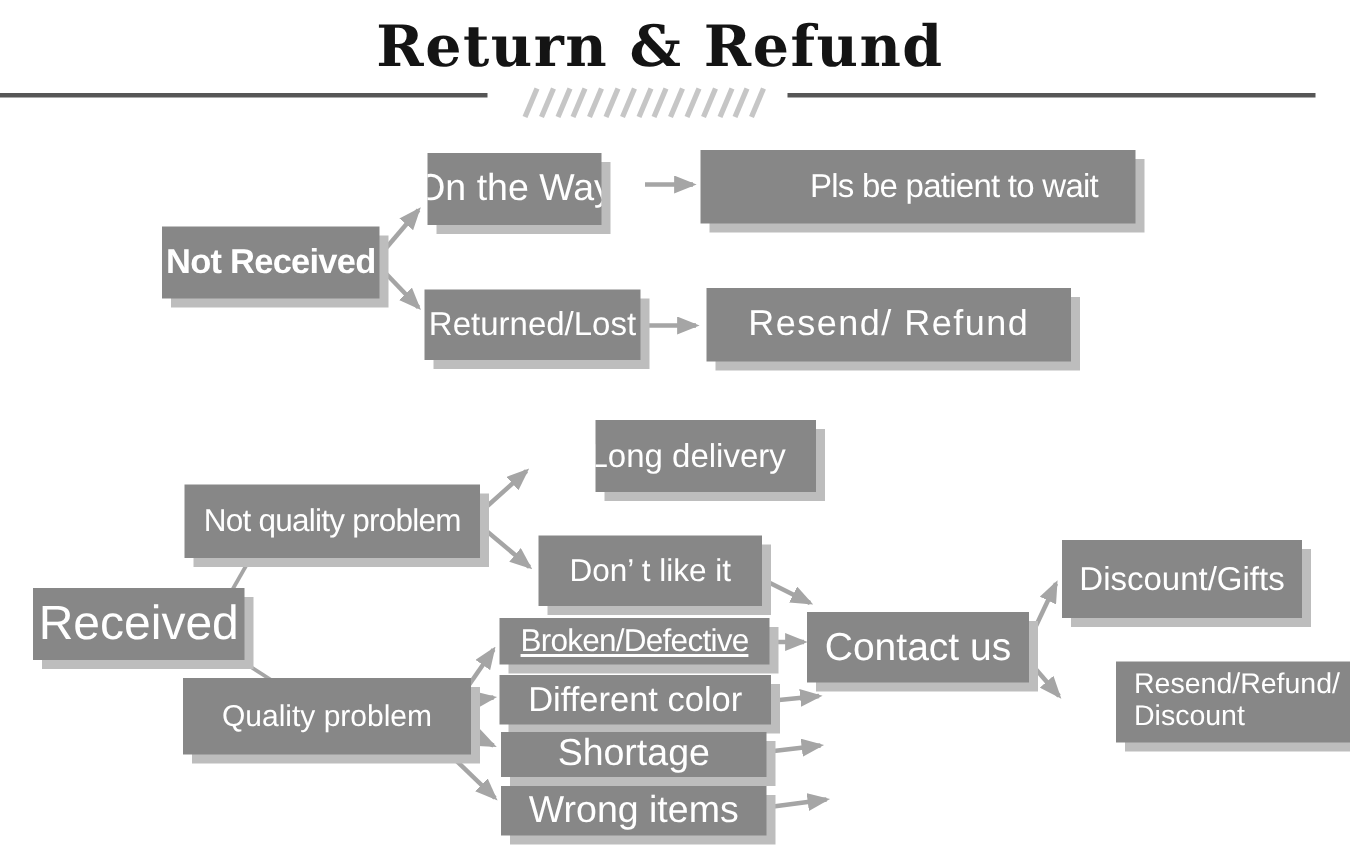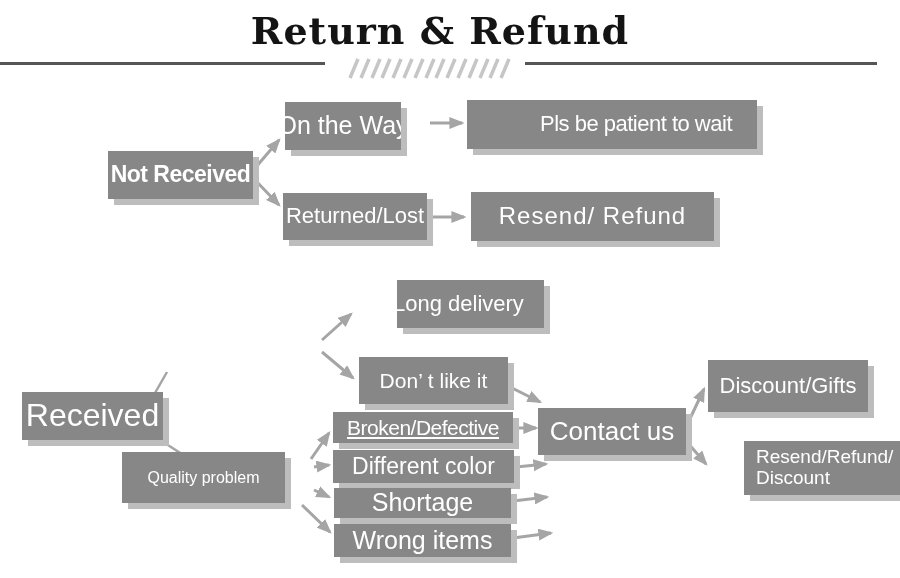--- a/index.html
+++ b/index.html
@@ -33,21 +33,21 @@
   #n-not-received   {left:108px; top:151px; width:145px; height:48px; font-size:23px; letter-spacing:-0.5px;font-weight:bold;}
   #n-on-the-way     {left:285px; top:102px; width:116px; height:48px; font-size:25px;}
   #n-pls-wait       {left:467px; top:100px; width:242px; height:49px; font-size:22px; letter-spacing:-0.5px;padding-left:48px;}
   #n-returned-lost  {left:283px; top:193px; width:144px; height:47px; font-size:22px;}
   #n-resend-refund  {left:471px; top:192px; width:243px; height:49px; font-size:24px; letter-spacing:1px;}
   #n-not-quality    {left:123px; top:323px; width:197px; height:49px; font-size:21px; letter-spacing:-0.5px;}
   #n-received       {left:22px;  top:392px; width:141px; height:48px; font-size:32px;}
   #n-long-delivery  {left:357px; top:280px; width:147px; height:48px; font-size:22px; justify-content:flex-start;margin-left:40px;}
   #n-long-delivery span{margin-left:-4px;}
   #n-dont-like      {left:359px; top:357px; width:149px; height:47px; font-size:21px;}
-  #n-quality-problem{left:122px; top:452px; width:163px; height:51px; font-size:16px;text-align:center;}
+  #n-quality-problem{left:122px; top:452px; width:192px; height:51px; font-size:20px;text-align:center;}
   #n-broken         {left:333px; top:412px; width:180px; height:31px; font-size:21px; letter-spacing:-0.5px;text-decoration:underline;}
   #n-diff-color     {left:333px; top:450px; width:181px; height:33px; font-size:23px;}
   #n-shortage       {left:334px; top:488px; width:177px; height:30px; font-size:25px;}
   #n-wrong-items    {left:334px; top:524px; width:177px; height:33px; font-size:25px;}
   #n-contact-us     {left:538px; top:408px; width:148px; height:47px; font-size:26px;}
   #n-discount-gifts {left:708px; top:360px; width:160px; height:52px; font-size:22px;}
   #n-rrd            {left:712px; top:441px; width:184px; height:54px; font-size:19px;
                      justify-content:flex-start; padding-left:12px; text-align:left;
                      white-space:pre-line; box-sizing:border-box;margin-left:32px;}
 </style>
@@ -107,20 +107,21 @@
     <line class="arrow" x1="687" y1="425" x2="704" y2="389"></line>
     <line class="arrow" x1="687" y1="442" x2="706" y2="464"></line>
   </svg>
 
   <div class="node" id="n-not-received">Not Received</div>
   <div class="node" id="n-on-the-way">On the Way</div>
   <div class="node" id="n-pls-wait">Pls be patient to wait</div>
   <div class="node" id="n-returned-lost">Returned/Lost</div>
   <div class="node" id="n-resend-refund">Resend/ Refund</div>
 
+  <div class="node" id="n-not-quality">Not quality problem</div>
   <div class="node" id="n-received">Received</div>
   <div class="node" id="n-long-delivery">
       <span>Long delivery</span>
     </div>
   <div class="node" id="n-dont-like">Don’ t like it</div>
   <div class="node" id="n-quality-problem">Quality problem</div>
   <div class="node" id="n-broken">Broken/Defective</div>
   <div class="node" id="n-diff-color">Different color</div>
   <div class="node" id="n-shortage">Shortage</div>
   <div class="node" id="n-wrong-items">Wrong items</div>

